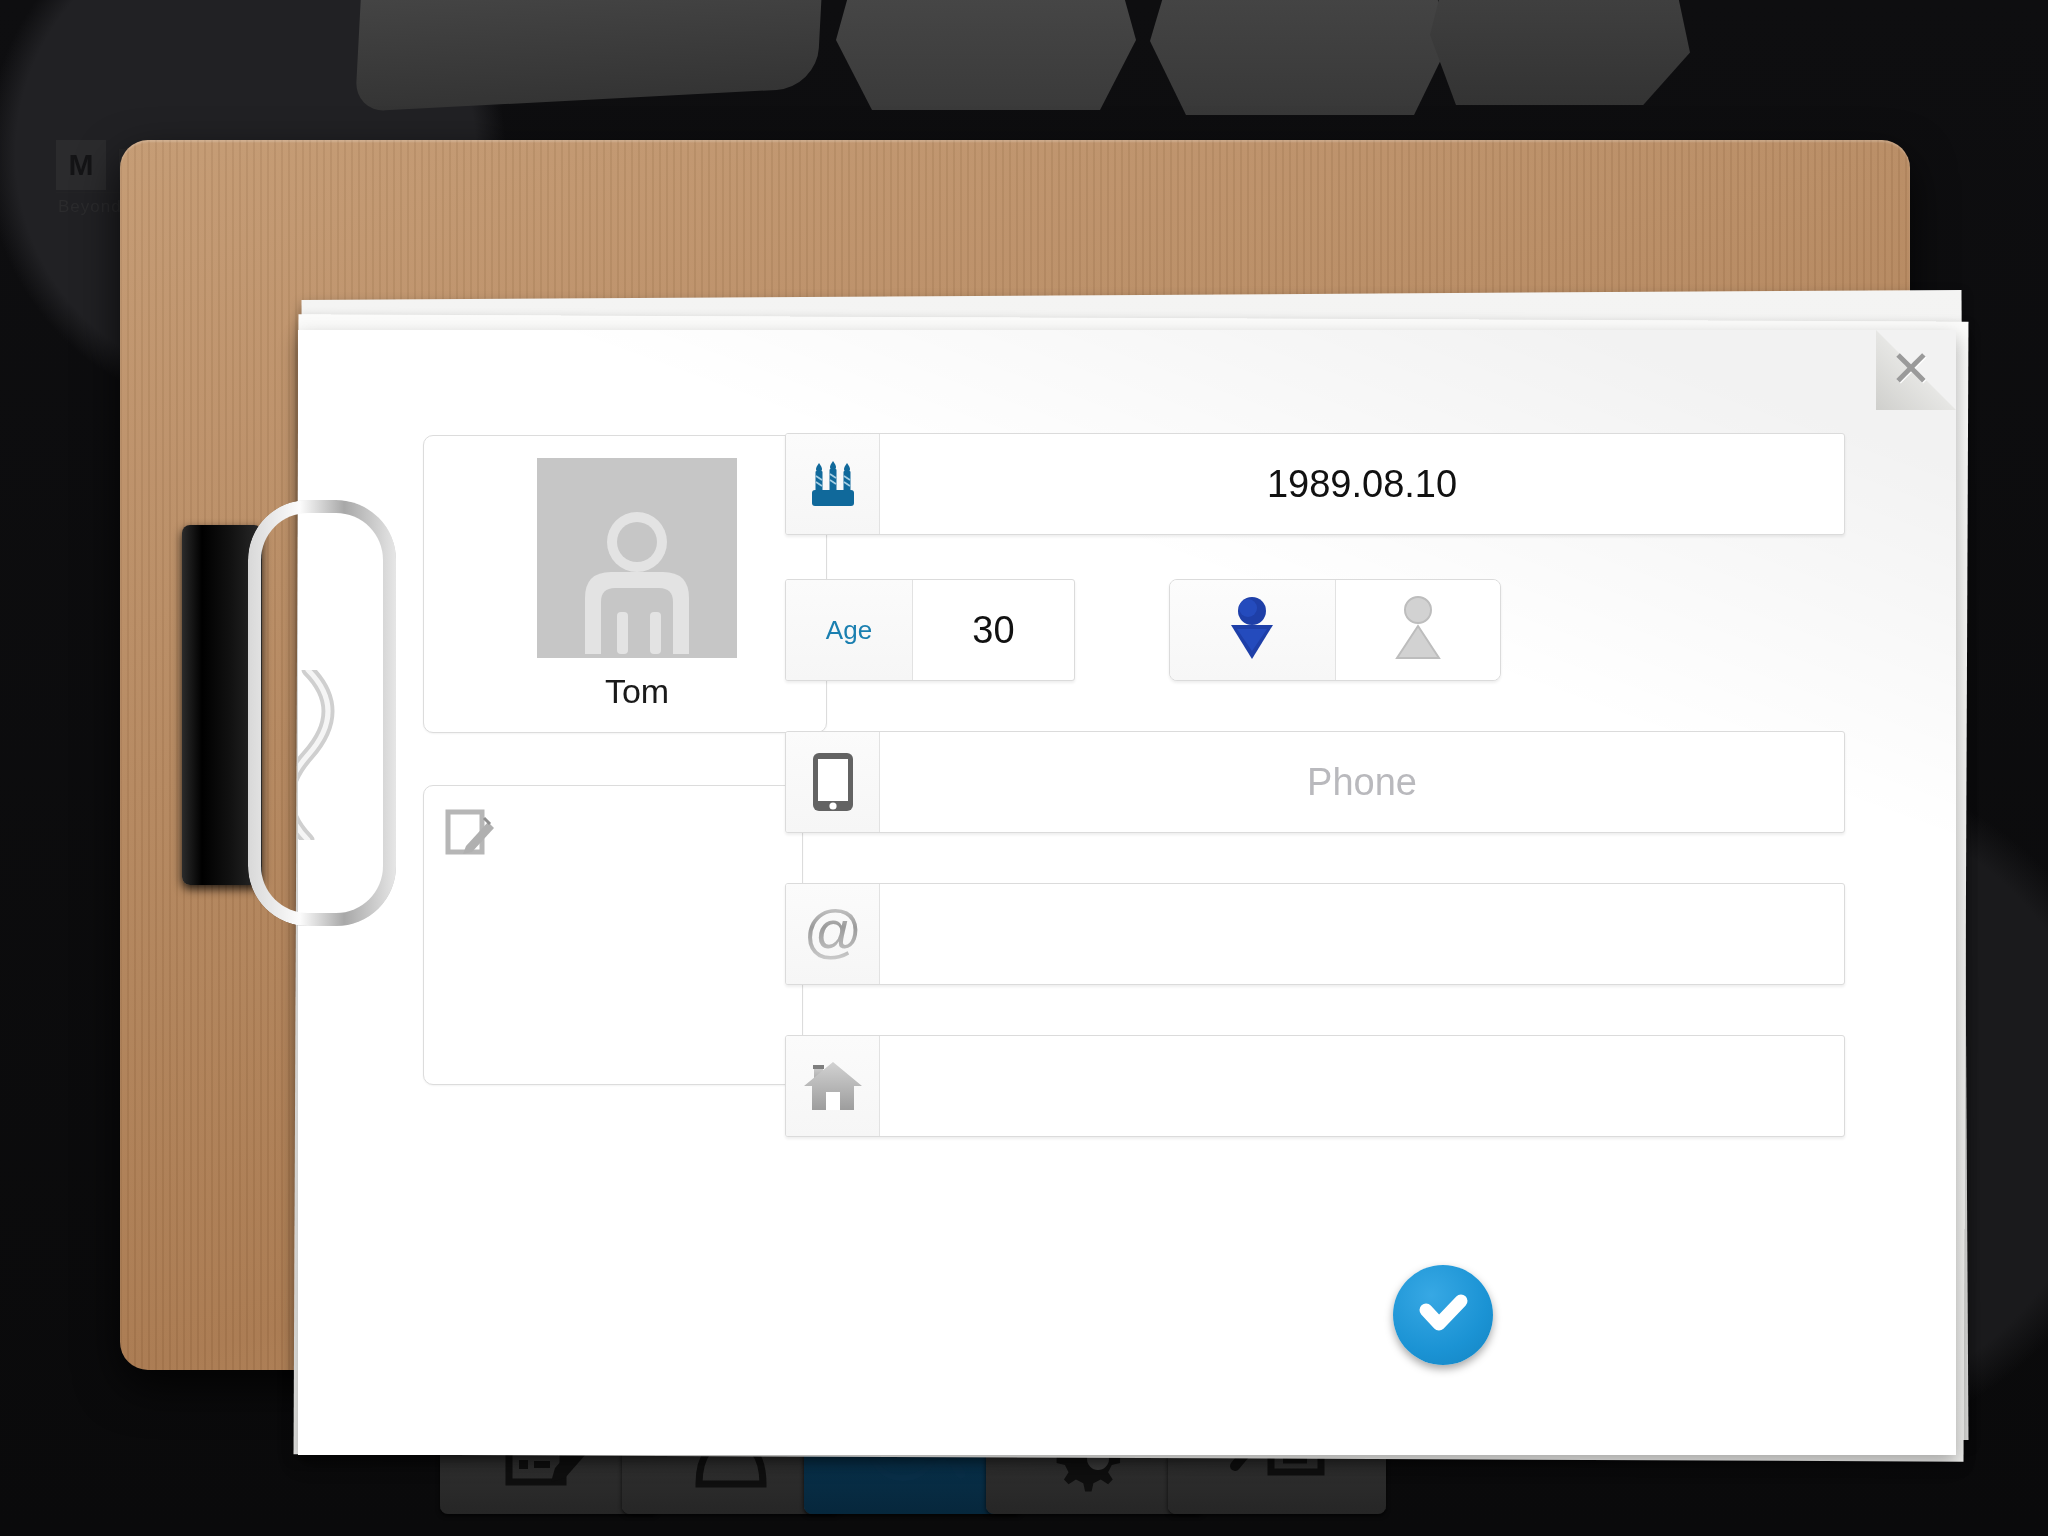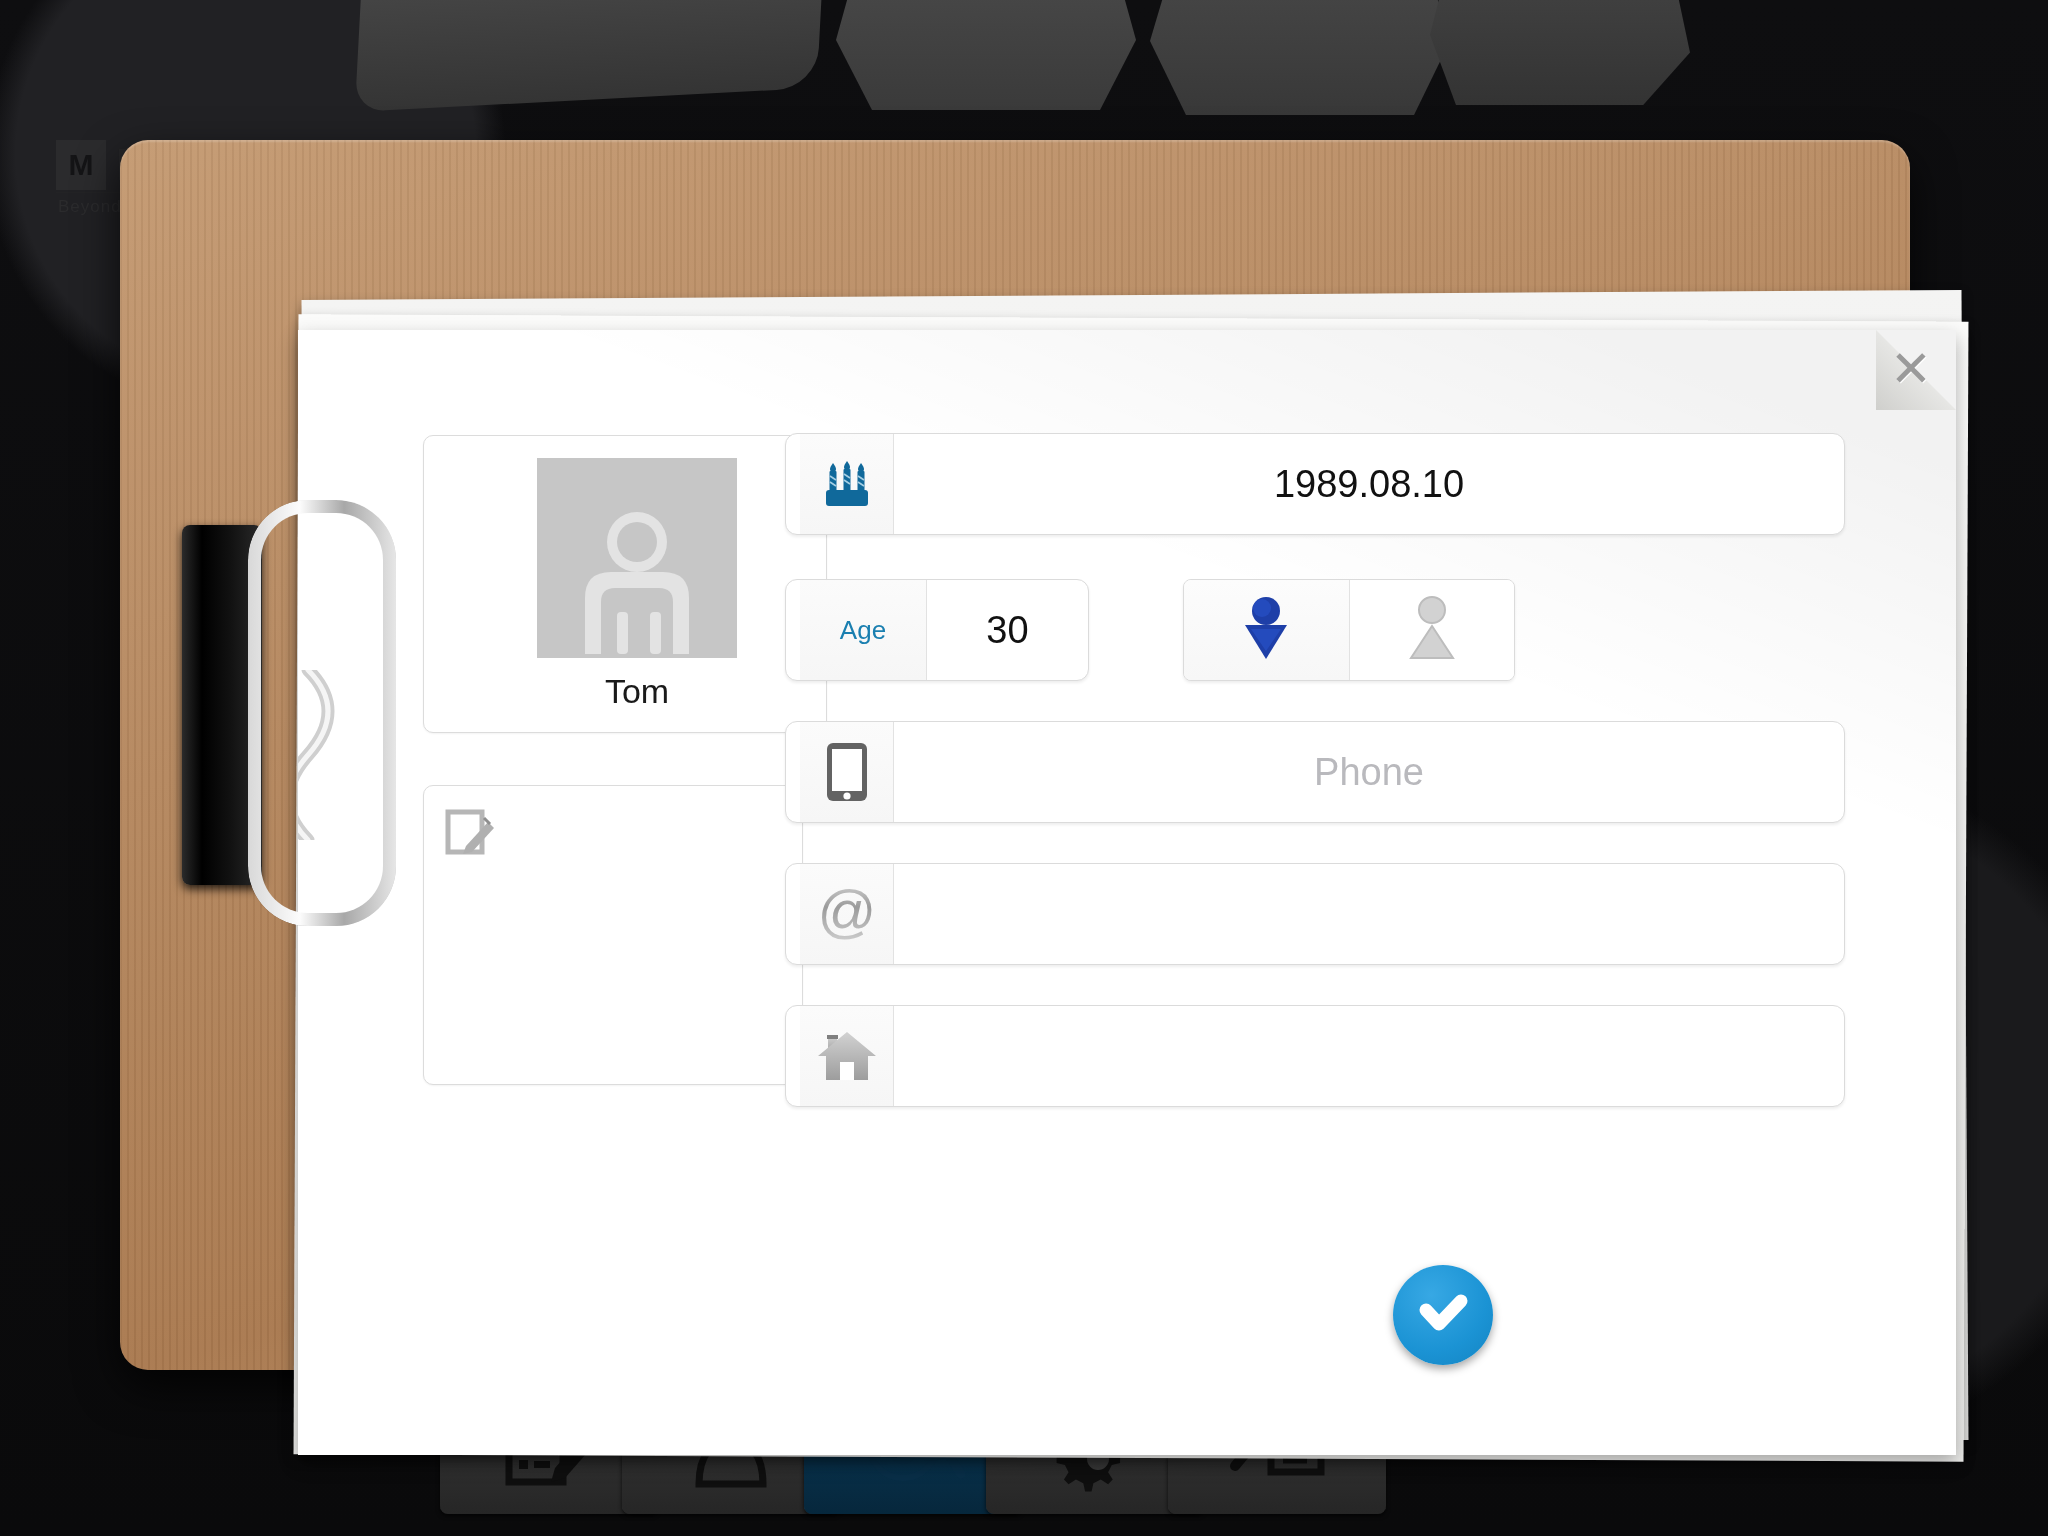--- a/index.html
+++ b/index.html
@@ -159,24 +159,23 @@
     border:1px solid #dcdcdc; border-radius:10px;
     box-shadow:0 1px 2px rgba(0,0,0,.05);
     position:relative;
   }
   .note-icon { position:absolute; left:20px; top:20px; }
 
   .right-col { position:absolute; left:487px; top:103px; width:1060px; }
 
   .field {
     display:flex; align-items:stretch;
-    border:1px solid #dbdbdb; border-radius:12px; background:#fff;
+    border:1px solid #dbdbdb; border-radius:3px; background:#fff;
     box-shadow: 0 2px 3px rgba(0,0,0,.07);
     overflow:hidden;
-    padding-left:14px;
   }
   .field-icon {
     width:93px; min-width:93px;
     background: linear-gradient(180deg,#fbfbfb,#f6f6f6);
     border-right:1px solid #e2e2e2;
     display:flex; align-items:center; justify-content:center;
   }
   .field-val {
     flex:1; display:flex; align-items:center; justify-content:center;
     font-size:38px; color:#111;
@@ -197,21 +196,21 @@
     margin-left:94px; width:330px; height:100px;
     display:flex; border:1px solid #dbdbdb; border-radius:8px; background:#fff;
     box-shadow:0 2px 3px rgba(0,0,0,.07); overflow:hidden;
   }
   .gender-opt {
     flex:1; display:flex; align-items:center; justify-content:center;
     background: linear-gradient(180deg,#fcfcfc,#f7f7f7);
   }
   .gender-opt + .gender-opt { border-left:1px solid #e2e2e2; background:#fff; }
 
-  .row-contact { margin-top:40px; height:100px; }
+  .row-contact { margin-top:50px; height:100px; }
 
   .confirm-btn {
     position:absolute; left:1095px; top:935px;
     width:100px; height:100px; border-radius:50%;
     background: radial-gradient(circle at 38% 30%, #37a8e4, #1b93d4 60%, #1384c2);
     display:flex; align-items:center; justify-content:center;
     box-shadow: 0 4px 9px rgba(0,0,0,.35);
     cursor:pointer;
   }
 </style>

